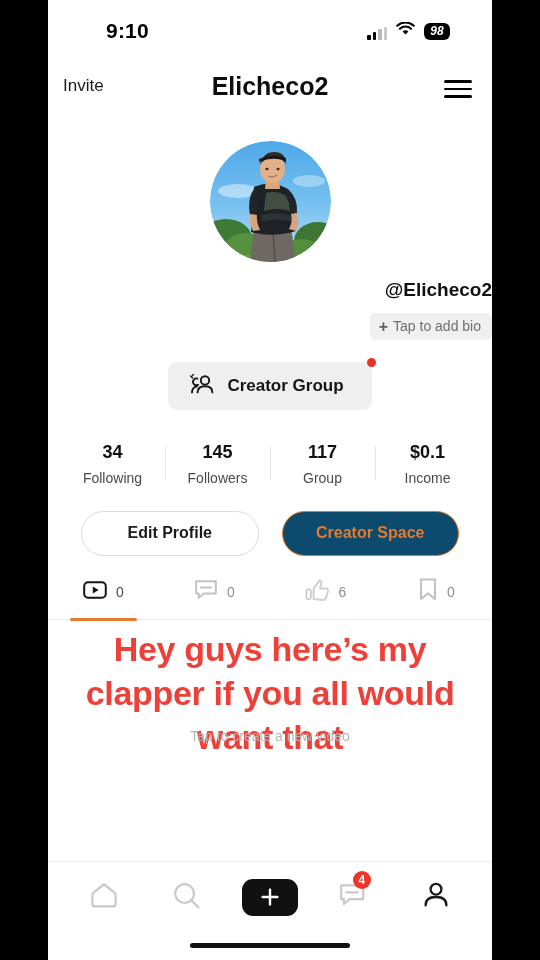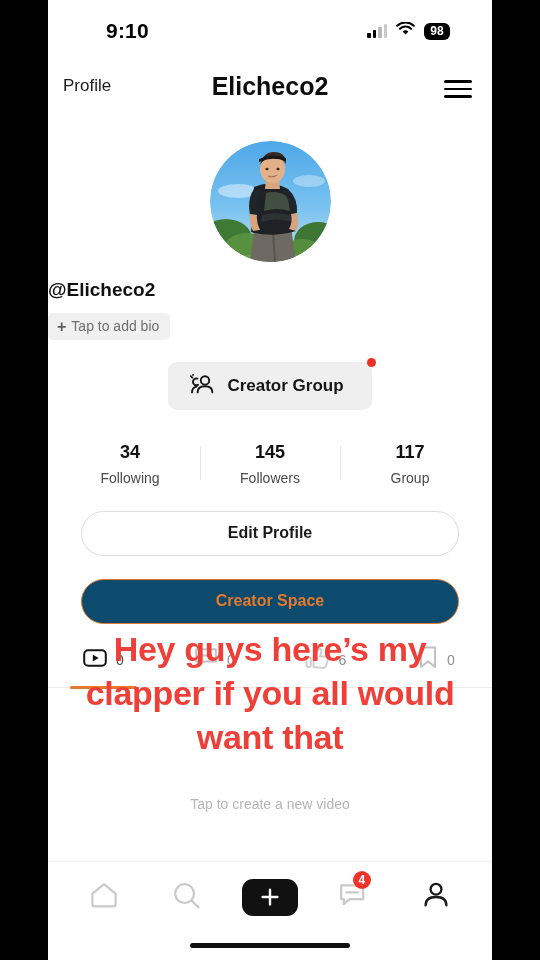--- a/index.html
+++ b/index.html
@@ -39,22 +39,23 @@
     font-size: 21px;
     font-weight: bold;
     color: #000;
     letter-spacing: 0.2px;
   }
   #status-right {
     position: absolute;
     right: 42px;
     top: 22px;
     display: flex;
-    align-items: center;
+    align-items: flex-end;
     gap: 9px;
+    font-style: italic;
   }
   .sig-bars {
     display: flex;
     align-items: flex-end;
     gap: 2px;
     height: 13px;
   }
   .sig-bars i { display: block; width: 3.5px; background: #000; border-radius: 1px; }
   .sig-bars i:nth-child(1) { height: 5px; }
   .sig-bars i:nth-child(2) { height: 8px; }
@@ -107,21 +108,21 @@
   #menu-button span {
     display: block;
     height: 2.6px;
     width: 100%;
     background: #000;
     border-radius: 2px;
   }
 
   
   #profile-block {
-    text-align: left;
+    text-align: right;
     padding-top: 23px;
   }
   #avatar {
     width: 121px;
     height: 121px;
     margin: 0 auto;
     border-radius: 50%;
     overflow: hidden;
     position: relative;
   }
@@ -213,21 +214,20 @@
     font-size: 14px;
     color: #4a4a4a;
   }
 
   
   #action-row {
     display: flex;
     gap: 23px;
     padding: 0 33px;
     margin-top: 25px;
-    flex-direction: column;
   }
   .action-button {
     flex: 1;
     text-align: center;
     border-radius: 24px;
     padding: 12px 0 13px 0;
     font-size: 16px;
     font-weight: bold;
     box-sizing: border-box;
   }
@@ -382,21 +382,21 @@
           <path d="M9.5 12.6 L6.6 9.4 a4.4 4.4 0 0 1 5.8 0 Z" fill="#000"></path>
           <path d="M3.9 6.7 a8.3 8.3 0 0 1 11.2 0" stroke="#000" stroke-width="2.1" fill="none" stroke-linecap="round"></path>
           <path d="M1.2 3.7 a12.3 12.3 0 0 1 16.6 0" stroke="#000" stroke-width="2.1" fill="none" stroke-linecap="round"></path>
         </svg>
       </span>
       <span id="battery-pill">98</span>
     </div>
   </div>
 
   <div id="nav-header">
-    <div id="invite-button">Profile</div>
+    <div id="invite-button">Invite</div>
     <div id="profile-title">Elicheco2</div>
     <div id="menu-button">
       <span></span>
         <span></span>
         <span></span>
     </div>
   </div>
 
   <div id="profile-block">
 
@@ -482,20 +482,24 @@
       <div class="stat-label">Following</div>
     </div>
     <div class="stat-cell">
       <div class="stat-value">145</div>
       <div class="stat-label">Followers</div>
     </div>
     <div class="stat-cell">
       <div class="stat-value">117</div>
       <div class="stat-label">Group</div>
     </div>
+    <div class="stat-cell">
+      <div class="stat-value">$0.1</div>
+      <div class="stat-label">Income</div>
+    </div>
   </div>
 
   <div id="action-row">
     <div class="action-button" id="edit-profile-button">Edit Profile</div>
     <div class="action-button" id="creator-space-button">Creator Space</div>
   </div>
 
   <div id="content-tabs">
 
     <div class="content-tab active">

